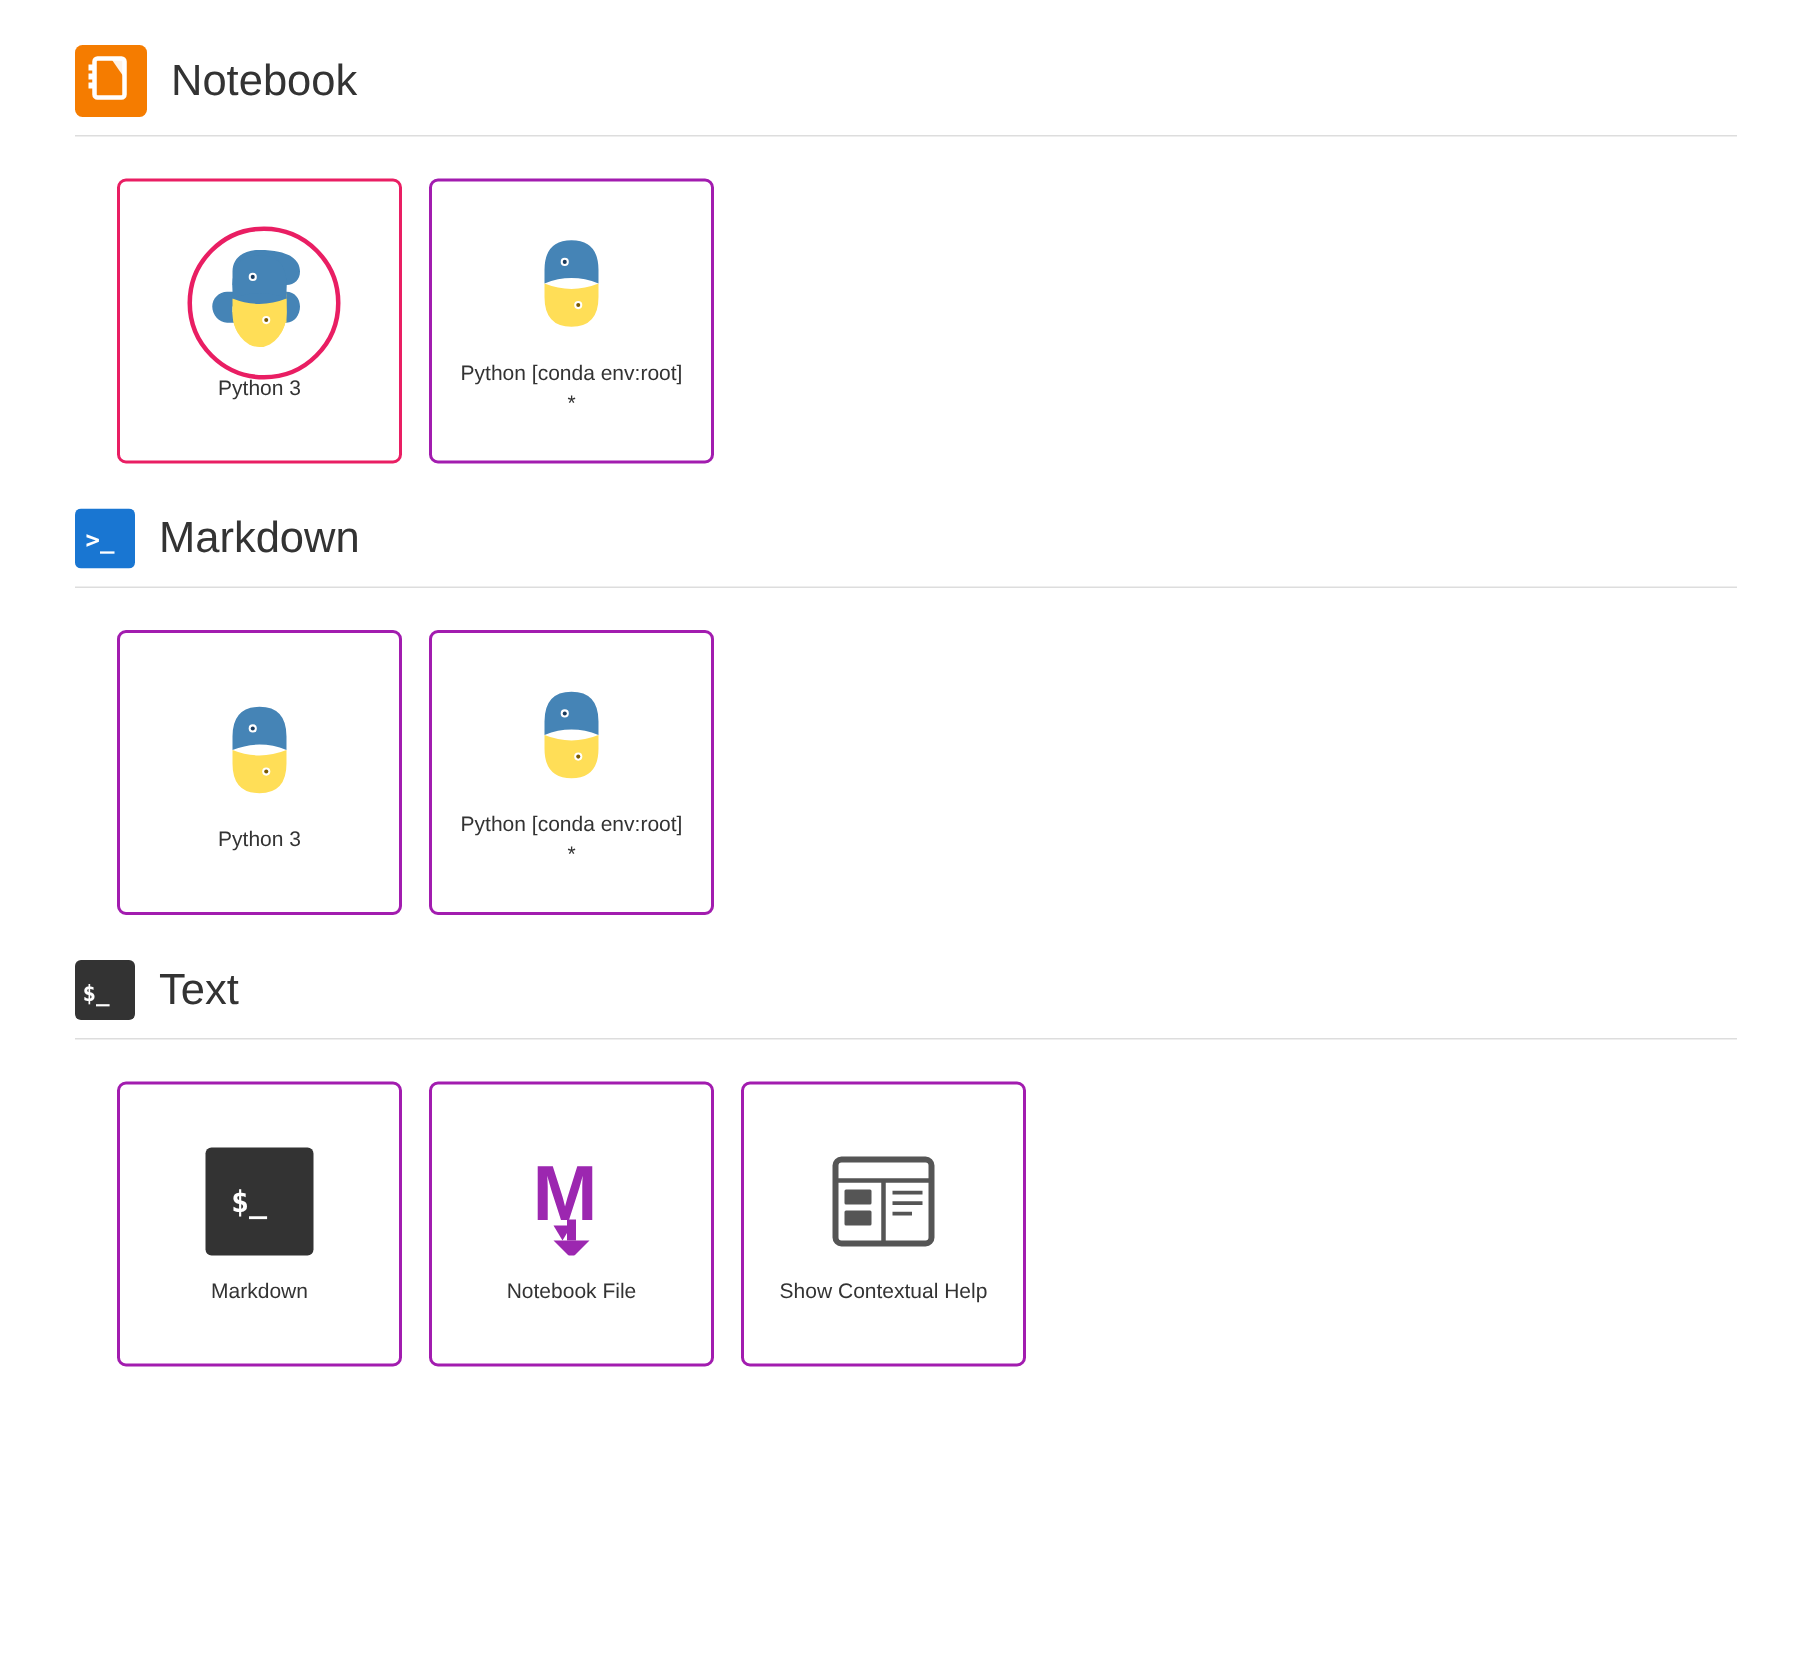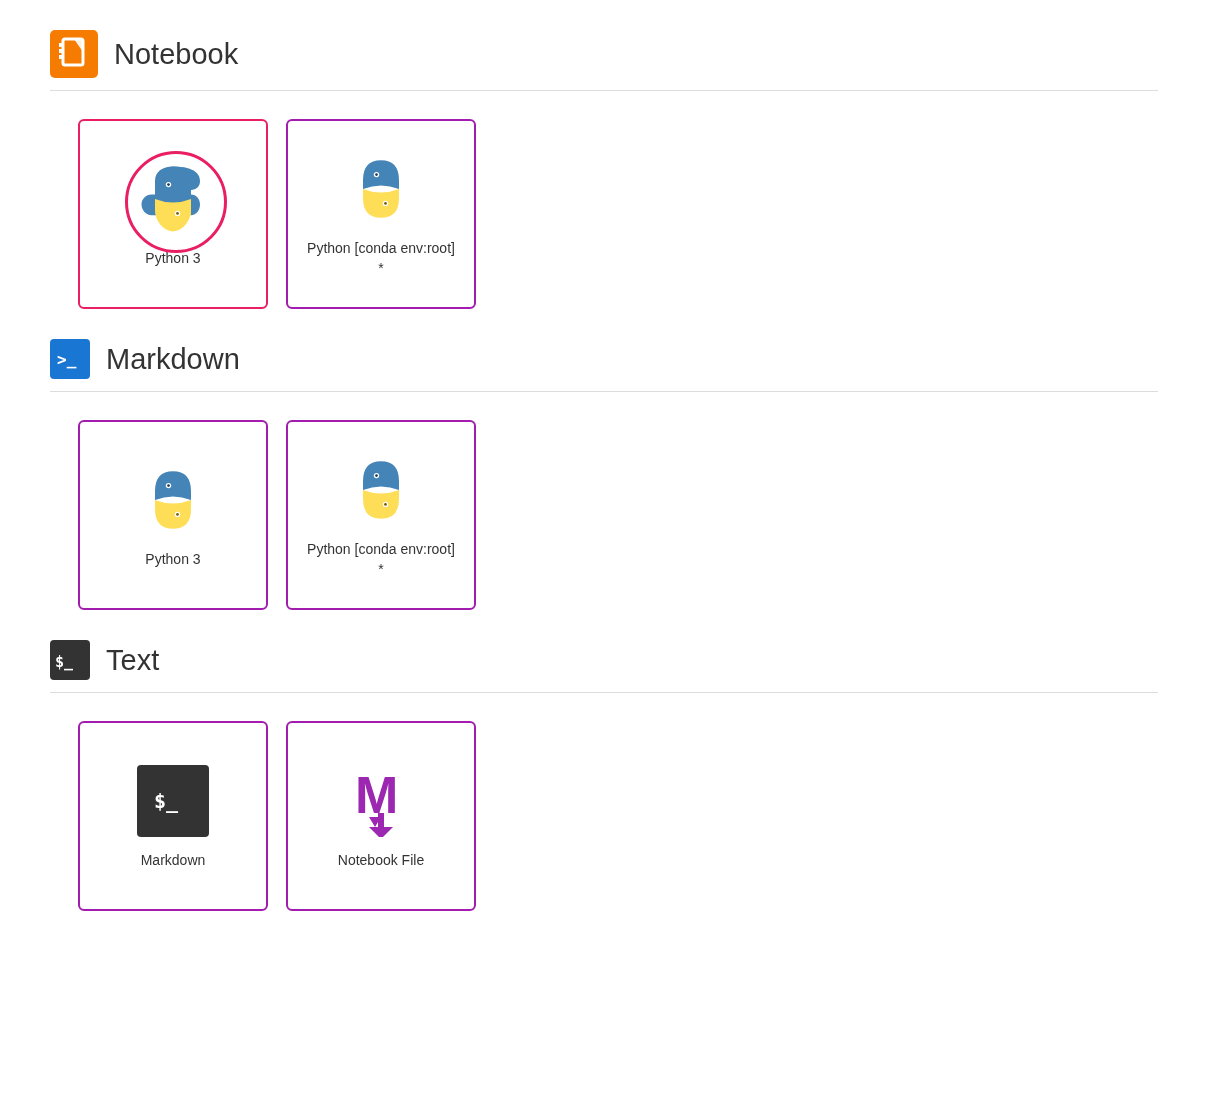--- a/index.html
+++ b/index.html
@@ -257,13 +257,33 @@
         <text x="10" y="48" font-family="Arial, sans-serif" font-size="52" font-weight="bold" fill="#9c27b0">M</text>
 
         <polygon points="36,52 24,52 30,62" fill="#9c27b0"></polygon>
         <rect x="33" y="48" width="6" height="14" fill="#9c27b0"></rect>
         <polygon points="24,62 48,62 36,74" fill="#9c27b0"></polygon>
       </svg>
     </div>
     <span class="card-label">Notebook File</span>
   </div>
 
+  <div class="card">
+    <div class="card-icon-area">
+      <svg width="72" height="72" viewBox="0 0 72 72">
+
+        <rect x="4" y="8" width="64" height="56" rx="4" fill="none" stroke="#555" stroke-width="4"></rect>
+
+        <line x1="4" y1="22" x2="68" y2="22" stroke="#555" stroke-width="3"></line>
+
+        <line x1="36" y1="22" x2="36" y2="64" stroke="#555" stroke-width="3"></line>
+
+        <rect x="10" y="28" width="18" height="10" rx="1" fill="#555"></rect>
+        <rect x="10" y="42" width="18" height="10" rx="1" fill="#555"></rect>
+
+        <line x1="42" y1="30" x2="62" y2="30" stroke="#555" stroke-width="2.5"></line>
+        <line x1="42" y1="37" x2="62" y2="37" stroke="#555" stroke-width="2.5"></line>
+        <line x1="42" y1="44" x2="55" y2="44" stroke="#555" stroke-width="2.5"></line>
+      </svg>
+    </div>
+    <span class="card-label">Show Contextual Help</span>
+  </div>
 </div>
 
 </body></html>

